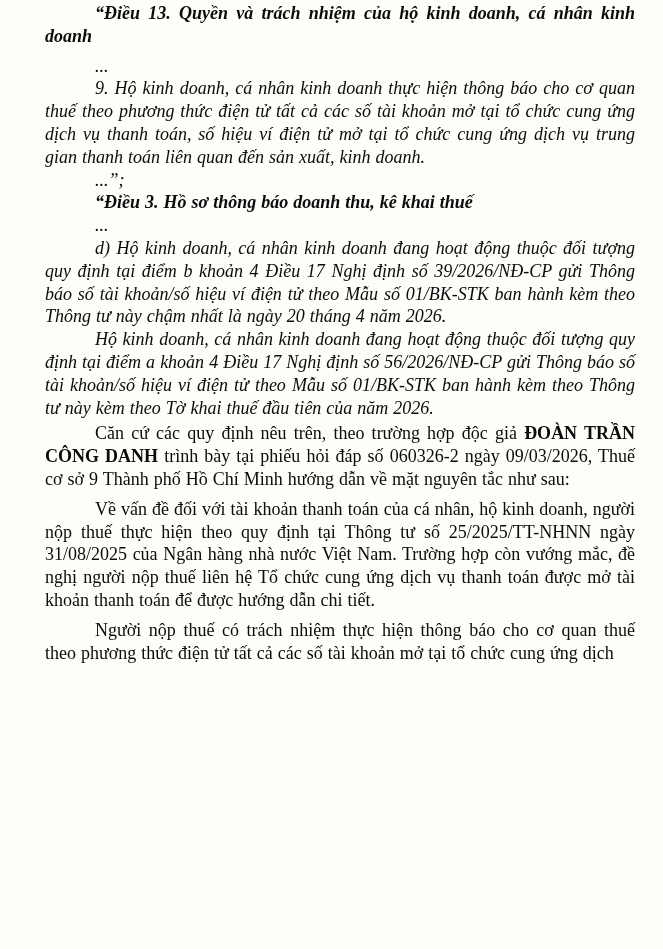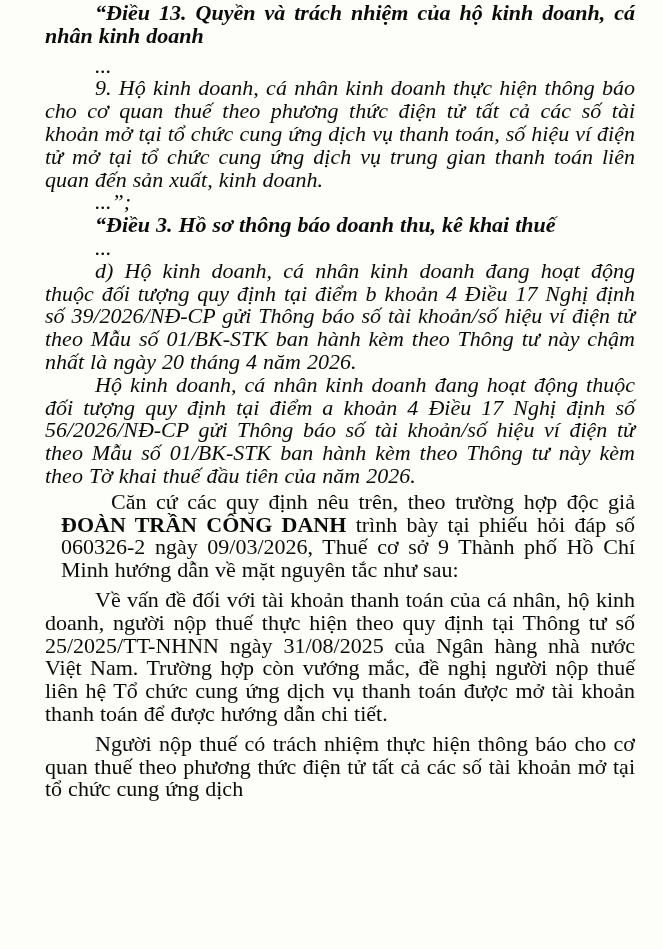--- a/index.html
+++ b/index.html
@@ -13,31 +13,31 @@
   }
   .page {
     box-sizing: border-box;
     width: 663px;
     height: 949px;
     padding: 2px 28px 0 45px;
     overflow: hidden;
   }
   p.para {
     margin: 0;
-    font-size: 22px;
+    font-size: 18px;
     line-height: 22.8px;
     text-align: justify;
     text-indent: 50px;
     word-spacing: 0.5px;
   }
   p.para.normal   { font-style: normal; font-weight: 400; }
   p.para.italic   { font-style: italic; font-weight: 400; }
   p.para.bold-italic { font-style: italic; font-weight: 700; }
   p.para.gap-sm { margin-top: 7px; }
-  p.para.gap-xs { margin-top: 3px; margin-left: 16px; }
+  p.para.gap-xs { margin-top: 3px; }
   .b { font-weight: 700; }
 </style>
 </head>
 <body>
 
 <div class="page">
   <div>
       <p class="para bold-italic"><span>“Điều 13. Quyền và trách nhiệm của hộ kinh doanh, cá nhân kinh doanh</span></p>
       <p class="para italic gap-sm"><span>...</span></p>
       <p class="para italic"><span>9. Hộ kinh doanh, cá nhân kinh doanh thực hiện thông báo cho cơ quan thuế theo phương thức điện tử tất cả các số tài khoản mở tại tổ chức cung ứng dịch vụ thanh toán, số hiệu ví điện tử mở tại tổ chức cung ứng dịch vụ trung gian thanh toán liên quan đến sản xuất, kinh doanh.</span></p>

